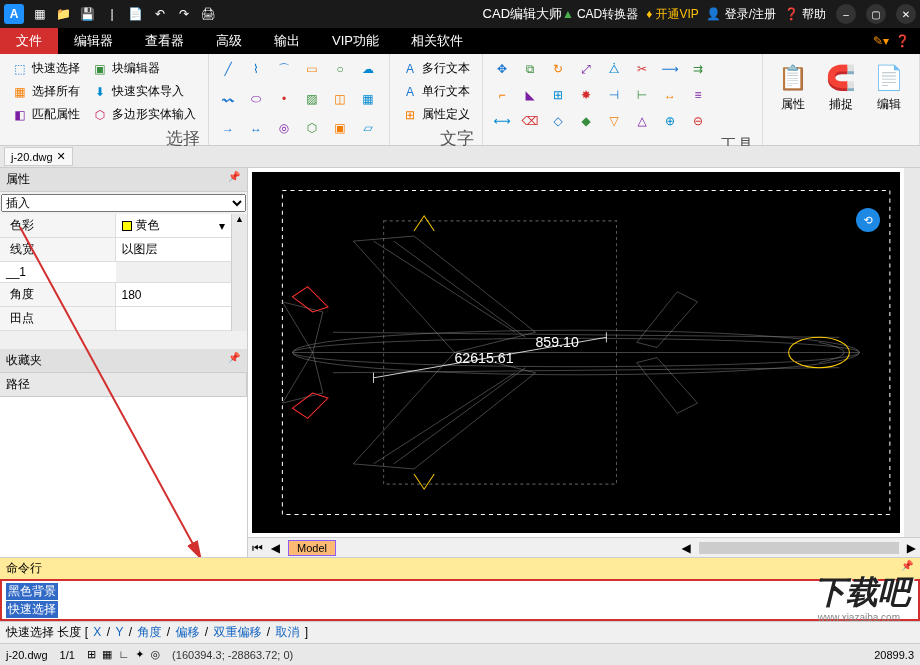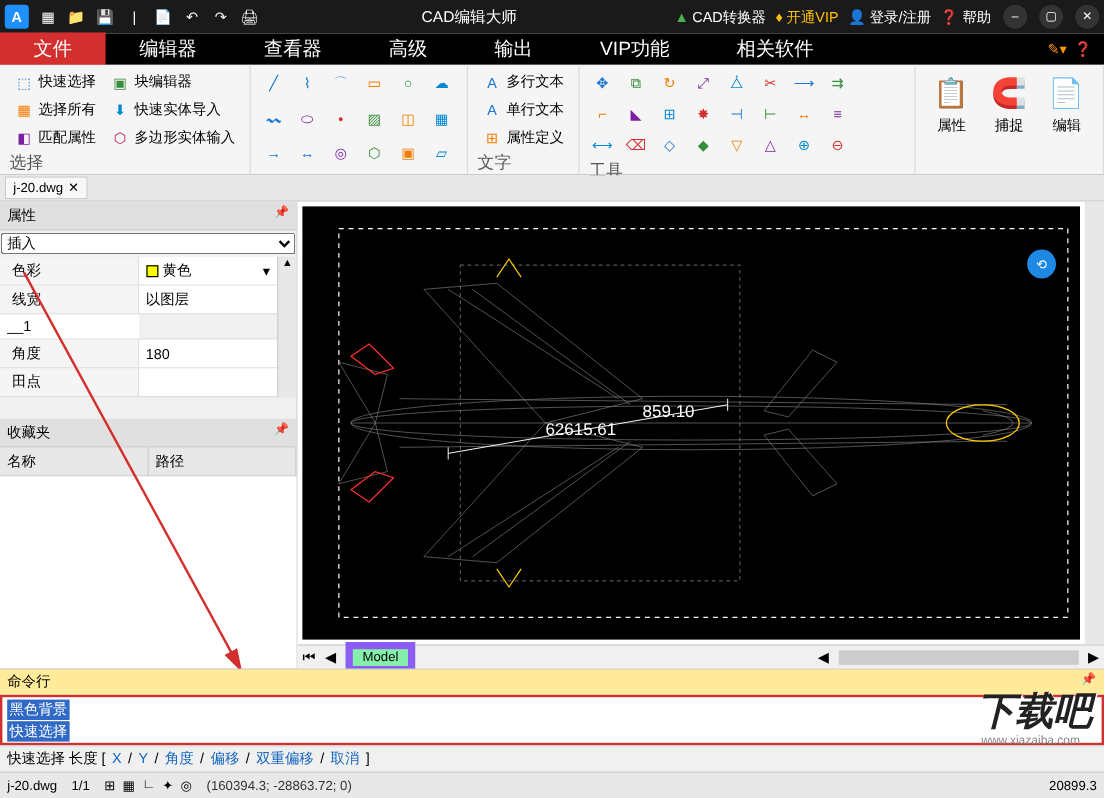--- a/index.html
+++ b/index.html
@@ -2,38 +2,38 @@
 <html><head>
   <meta charset="utf-8">
   <style>
     * { margin: 0; padding: 0; box-sizing: border-box; }
     body { font-family: "Microsoft YaHei", Arial, sans-serif; font-size: 12px; background: #f0f0f0; width: 920px; height: 665px; overflow: hidden; display: flex; flex-direction: column; }
     
     
     .titlebar { background: #1a1a1a; color: #fff; height: 28px; display: flex; align-items: center; padding: 0 4px; }
     .titlebar .logo { width: 20px; height: 20px; background: #1e90ff; border-radius: 3px; display: flex; align-items: center; justify-content: center; margin-right: 4px; font-weight: bold; }
     .titlebar .tb-btn { width: 24px; height: 22px; display: flex; align-items: center; justify-content: center; cursor: pointer; color: #fff; }
-    .titlebar .title { flex: 1; text-align: center; font-size: 13px; }
+    .titlebar .title { flex: 1; text-align: right; font-size: 13px; }
     .titlebar .right { display: flex; align-items: center; gap: 8px; }
     .titlebar .right-item { display: flex; align-items: center; gap: 3px; cursor: pointer; font-size: 12px; }
     .titlebar .vip { color: #ffc107; }
     .titlebar .winbtn { width: 20px; height: 20px; background: #333; border-radius: 50%; display: flex; align-items: center; justify-content: center; font-size: 10px; margin-left: 2px; }
     
     
     .menutabs { background: #000; height: 26px; display: flex; align-items: center; }
-    .menutabs .tab { padding: 4px 28px; color: #fff; cursor: pointer; font-size: 16px; }
+    .menutabs .tab { padding: 4px 16px; color: #fff; cursor: pointer; font-size: 13px; }
     .menutabs .tab.active { background: #d32f2f; }
     .menutabs .right-tools { margin-left: auto; display: flex; gap: 4px; padding-right: 8px; }
     .menutabs .tool-icon { width: 18px; height: 18px; display: flex; align-items: center; justify-content: center; }
     
     
     .ribbon { background: #f5f5f5; border-bottom: 1px solid #ccc; height: 92px; display: flex; }
     .ribbon-group { border-right: 1px solid #ddd; padding: 4px 8px 2px; display: flex; flex-direction: column; }
     .ribbon-group .group-content { flex: 1; display: flex; gap: 4px; }
-    .ribbon-group .group-label { text-align: left; font-size: 14px; color: #555; padding-top: 2px; }
+    .ribbon-group .group-label { text-align: right; font-size: 17px; color: #555; padding-top: 2px; }
     .ribbon-item { display: flex; align-items: center; gap: 4px; padding: 2px 4px; cursor: pointer; font-size: 12px; }
     .ribbon-icon { width: 16px; height: 16px; display: inline-flex; align-items: center; justify-content: center; }
     .ribbon-col { display: flex; flex-direction: column; gap: 2px; }
     .ribbon-bigbtn { display: flex; flex-direction: column; align-items: center; gap: 2px; padding: 4px 6px; cursor: pointer; }
     .ribbon-bigbtn .big-icon { width: 32px; height: 32px; display: flex; align-items: center; justify-content: center; font-size: 24px; }
     .icon-grid { display: grid; grid-template-columns: repeat(6, 24px); gap: 4px; }
     .icon-grid .g-icon { width: 22px; height: 22px; display: flex; align-items: center; justify-content: center; cursor: pointer; border: 1px solid transparent; }
     
     
     .filetabs { height: 22px; background: #e8e8e8; display: flex; align-items: center; border-bottom: 1px solid #ccc; padding: 0 4px; }
@@ -52,21 +52,21 @@
     .color-swatch { width: 10px; height: 10px; background: #ffff00; border: 1px solid #000; display: inline-block; }
     .fav-header { display: flex; background: #e8e8e8; border-bottom: 1px solid #ccc; }
     .fav-header div { flex: 1; padding: 3px 6px; border-right: 1px solid #ccc; }
     .sidebar-scroll { width: 16px; background: #e8e8e8; border-left: 1px solid #ccc; }
     
     
     .canvas-area { flex: 1; display: flex; flex-direction: column; background: #fff; position: relative; }
     .canvas { flex: 1; background: #000; position: relative; overflow: hidden; margin: 4px; }
     .canvas svg { width: 100%; height: 100%; }
     .canvas-tabs { height: 20px; display: flex; align-items: center; background: #f0f0f0; padding: 0 4px; gap: 8px; border-top: 1px solid #ccc; }
-    .canvas-tab { padding: 1px 8px; background: #86efac; border: 6px solid #8b5cf6; font-size: 11px; }
+    .canvas-tab { padding: 1px 8px; background: #fdba74; border: 1px solid #8b5cf6; font-size: 11px; }
     .right-scroll { width: 16px; background: #e8e8e8; }
     
     
     .cmd-header { background: #ffeb99; padding: 2px 6px; font-size: 12px; border-top: 1px solid #ccc; display: flex; justify-content: space-between; }
     .cmd-body { height: 42px; background: #fff; border: 2px solid #d32f2f; padding: 2px 4px; font-size: 12px; }
     .cmd-body .cmd-line { background: #3169c6; color: #fff; display: inline-block; padding: 0 2px; margin-bottom: 1px; }
     
     
     .status-cmd { padding: 2px 6px; font-size: 12px; background: #f0f0f0; border-top: 1px solid #ccc; }
     .status-cmd a { color: #1565c0; text-decoration: none; margin: 0 2px; }
@@ -312,21 +312,20 @@
       <div class="sidebar-scroll">
           <div style="text-align:center;font-size:9px">▲</div>
         </div>
     </div>
     <div style="height:18px"></div>
     <div class="panel-header">
       <span>收藏夹</span>
       <span class="pin-icon">📌</span>
     </div>
     <div class="fav-header">
-      <div>名称</div>
       <div>路径</div>
     </div>
     <div style="flex:1;background:#fff;position:relative">
       <svg class="arrow-overlay" style="left:0;top:-180px;width:248px;height:360px">
         <defs>
             <marker id="ah" markerWidth="10" markerHeight="10" refX="8" refY="3" orient="auto">
               <polygon points="0 0, 10 3, 0 6" fill="#d32f2f"></polygon>
             </marker>
           </defs>
         <line x1="20" y1="10" x2="200" y2="340" stroke="#d32f2f" stroke-width="2" marker-end="url(#ah)"></line>

